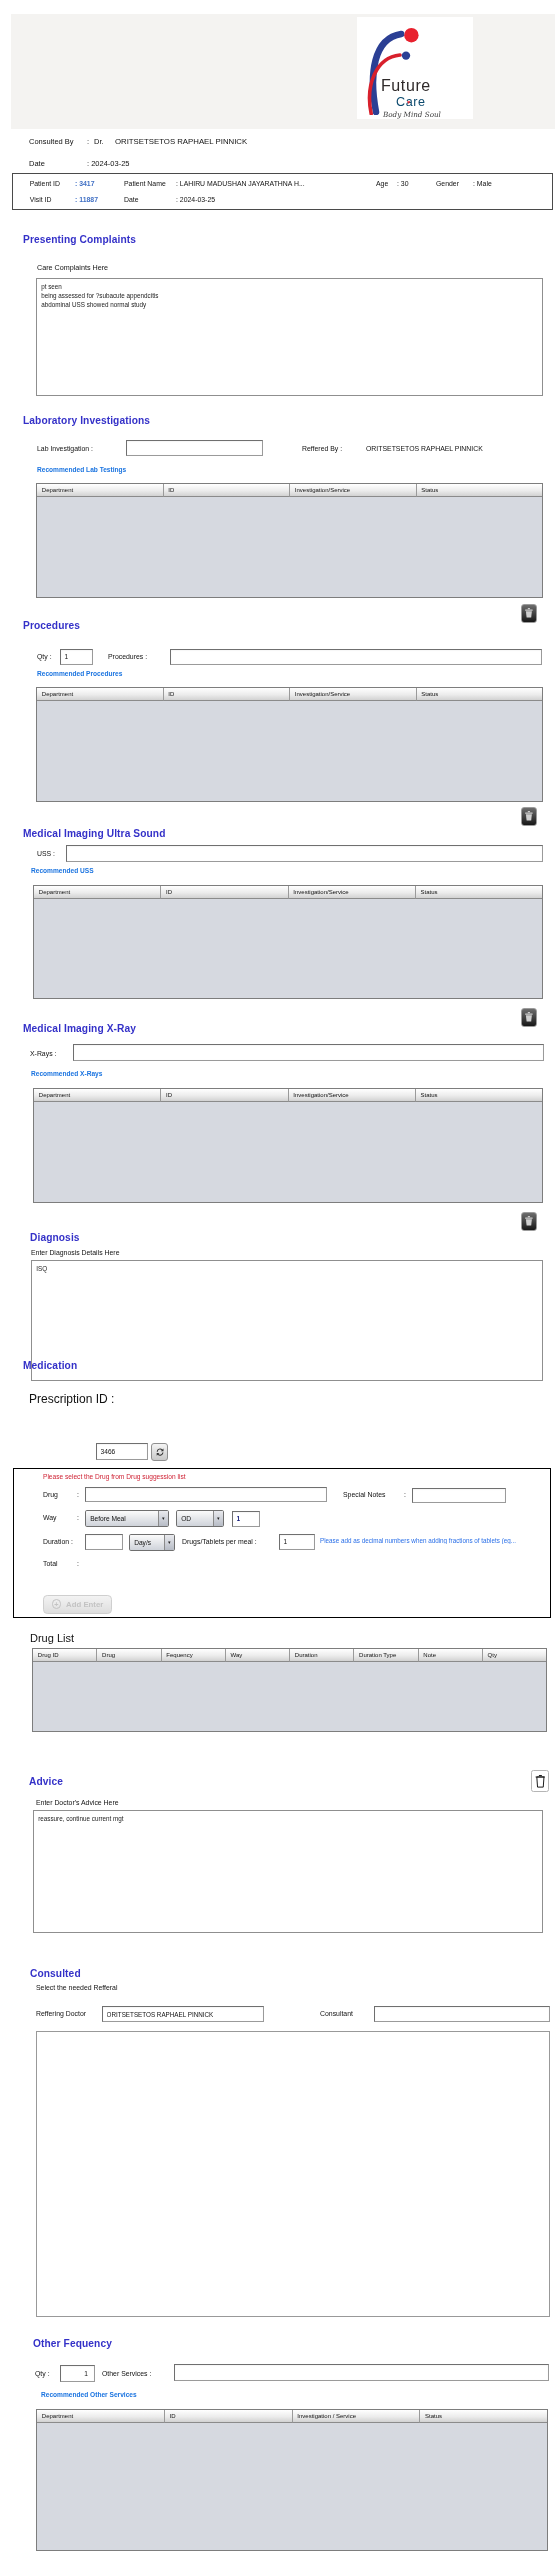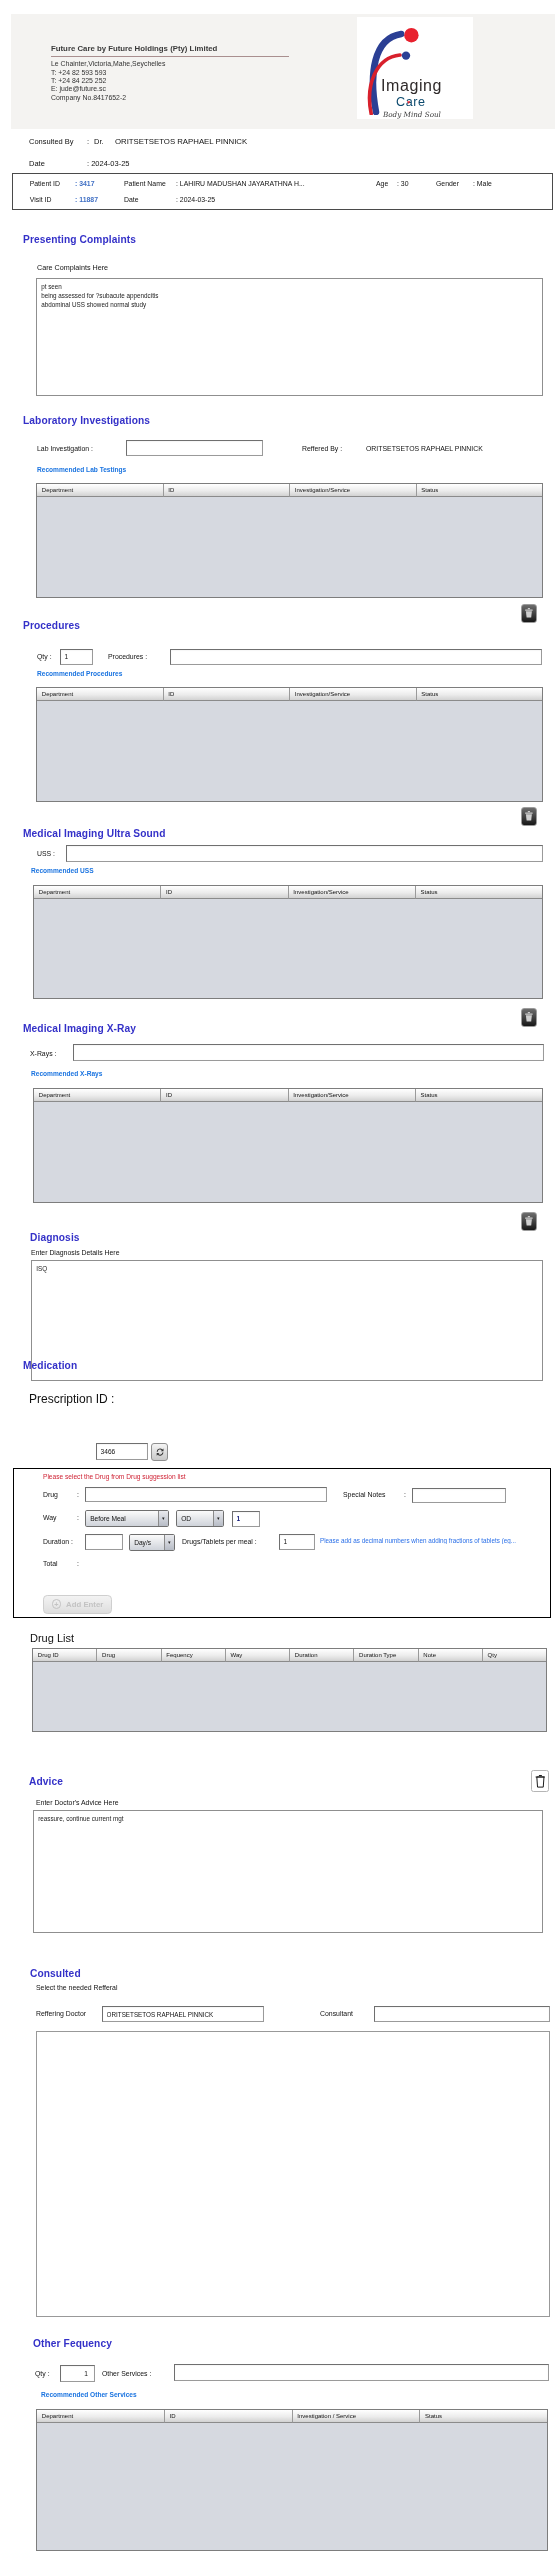--- a/index.html
+++ b/index.html
@@ -42,37 +42,28 @@
   .redtxt{position:absolute;font-size:6.6px;color:#cf2335}
   .bluenote{position:absolute;font-size:6.3px;color:#2a6fe8;white-space:nowrap;overflow:hidden}
   .caps-inp{text-transform:none}
 </style>
 </head>
 <body>
 
 <div id="page">
 
   <div class="hdr-band"></div>
-  <div class="abs" style="left:51px;top:44px;width:251px">
-    <div style="font-size:7.8px;font-weight:bold;color:#3a3a3a">Future Care by Future Holdings (Pty) Limited</div>
-    <div style="height:0.6px;background:#a98f8f;margin:3px 0 3.6px 0;width:238px"></div>
-    <div class="addr">Le Chainter,Victoria,Mahe,Seychelles</div>
-    <div class="addr">T: +24  82 593 593</div>
-    <div class="addr">T: +24  84 225 252</div>
-    <div class="addr">E: jude@future.sc</div>
-    <div class="addr">Company No.8417652-2</div>
-  </div>
   <div class="logo-box">
     <svg class="abs" style="left:1.2px;top:2.4px" width="66" height="96" viewBox="0 0 110 160">
       <path d="M30 155 C 18 92, 26 32, 72 25" stroke="#2b3f94" stroke-width="11" fill="none" stroke-linecap="round"></path>
       <circle cx="89" cy="27" r="12" fill="#e8212e"></circle>
       <path d="M22 158 C 12 110, 30 64, 70 60" stroke="#d8202c" stroke-width="6" fill="none" stroke-linecap="round"></path>
       <circle cx="80" cy="61" r="7" fill="#2b3f94"></circle>
     </svg>
-    <div class="abs" style="left:24px;top:60px;font-size:16px;color:#2f2a2a;letter-spacing:0.6px">Imaging</div>
+    <div class="abs" style="left:24px;top:60px;font-size:16px;color:#2f2a2a;letter-spacing:0.6px">Future</div>
     <div class="abs" style="left:39px;top:78px;font-size:12.6px;font-weight:normal;color:#0c4a6e;letter-spacing:0.6px">Care</div>
     <div class="abs" style="left:50px;top:82px;font-size:5.4px;color:#e8212e">♥</div>
     <div class="abs" style="left:26px;top:93px;font-size:7.2px;font-style:italic;color:#3a3a3a;font-family:'DejaVu Serif',serif">Body Mind Soul</div>
   </div>
 
   <div class="lbl b" style="left:29px;top:137px;font-size:7.5px">Consulted By</div>
   <div class="lbl b" style="left:87px;top:137px;font-size:7.5px">:</div>
   <div class="lbl b" style="left:94px;top:137px;font-size:7.5px">Dr.</div>
   <div class="lbl b" style="left:115px;top:137px;font-size:7.8px">ORITSETSETOS RAPHAEL PINNICK</div>
   <div class="lbl b" style="left:29px;top:159px;font-size:7.5px">Date</div>

